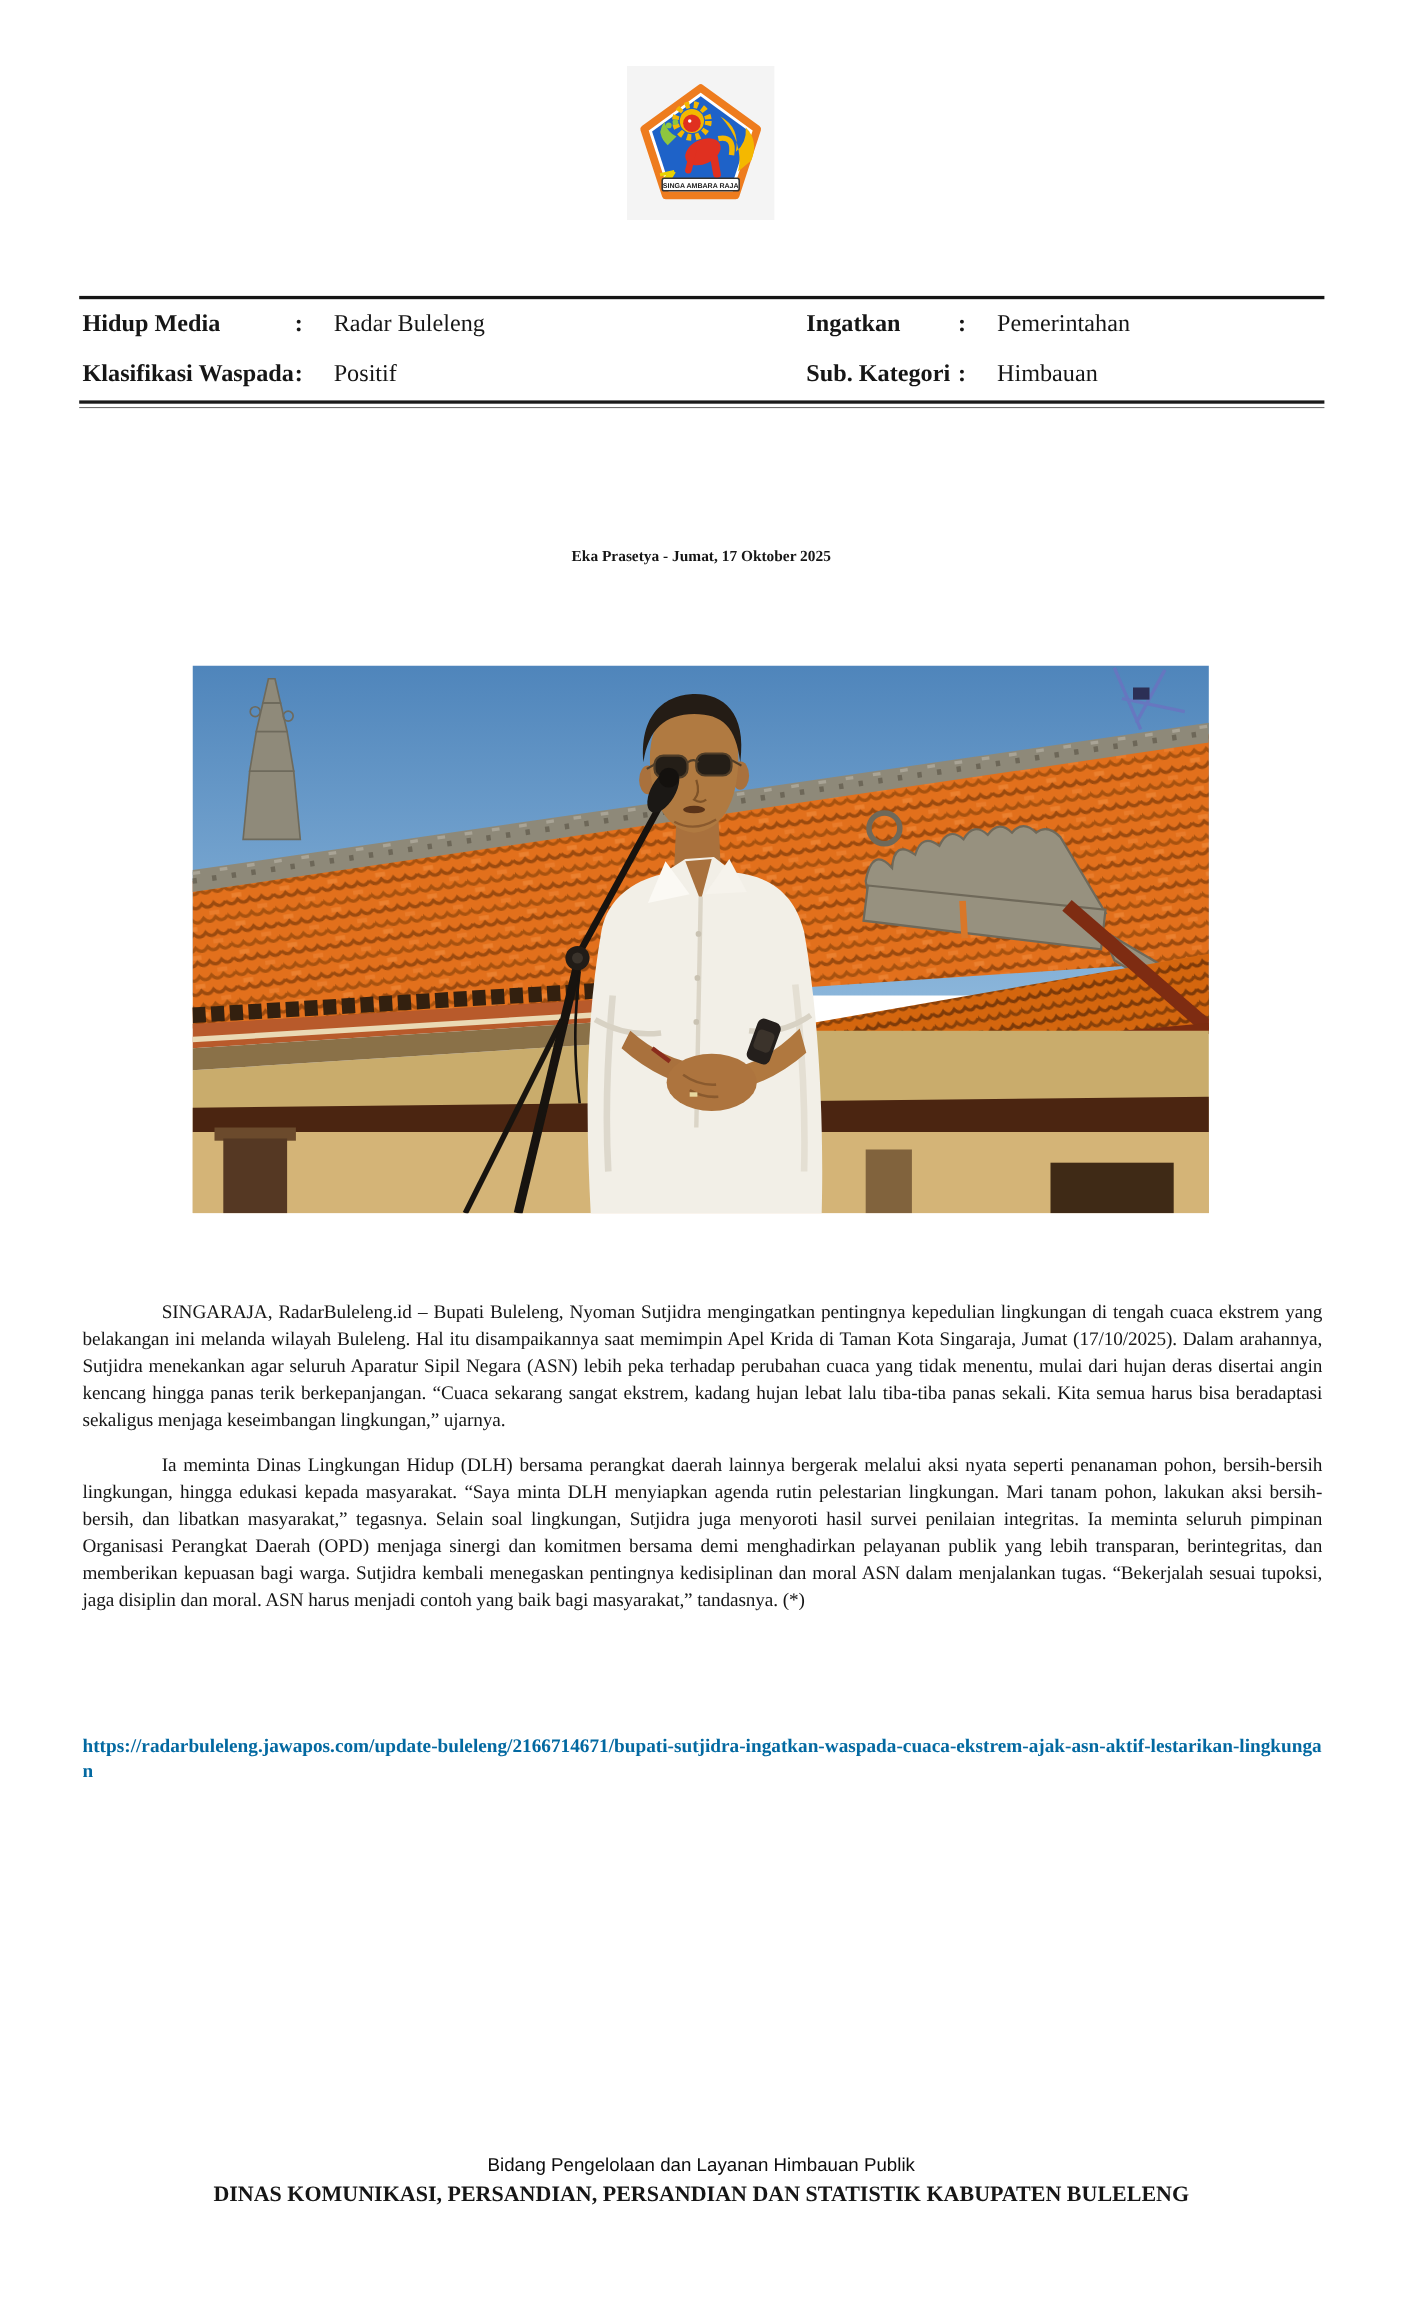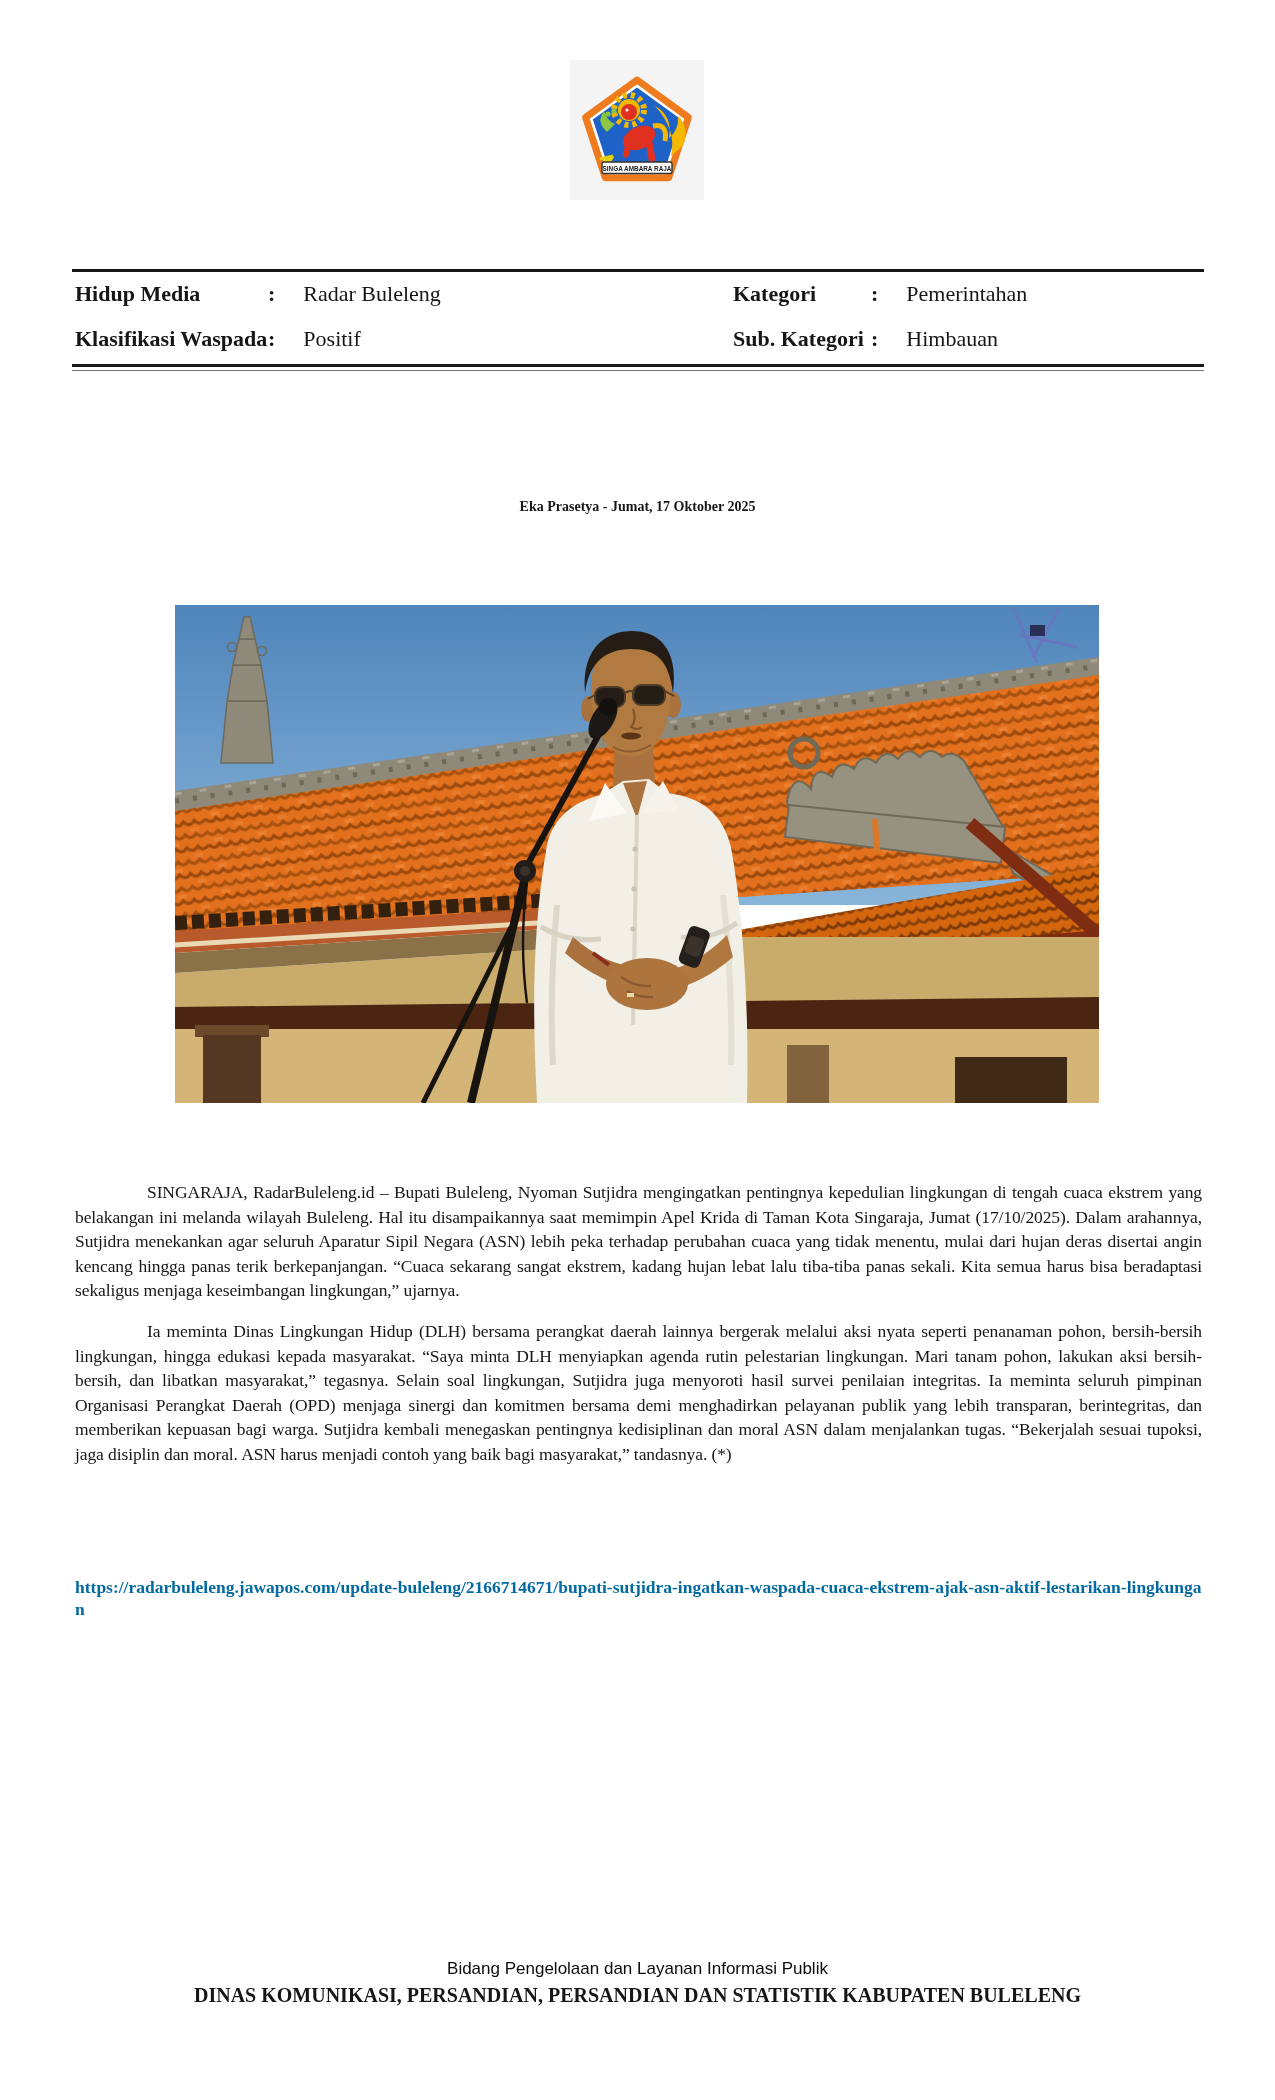--- a/index.html
+++ b/index.html
@@ -79,21 +79,21 @@
   </div>
 
   <div class="rule-1"></div>
 
   <div class="meta-row m-left row-1">
     <span class="lbl">Hidup Media</span>
     <span class="colon">:</span>
     <span class="val">Radar Buleleng</span>
   </div>
   <div class="meta-row m-right row-1">
-    <span class="lbl">Kategori</span>
+    <span class="lbl">Ingatkan</span>
     <span class="colon">:</span>
     <span class="val">Pemerintahan</span>
   </div>
   <div class="meta-row m-left row-2">
     <span class="lbl">Klasifikasi Waspada</span>
     <span class="colon">:</span>
     <span class="val">Positif</span>
   </div>
   <div class="meta-row m-right row-2">
     <span class="lbl">Sub. Kategori</span>
@@ -232,16 +232,16 @@
     </svg>
   </div>
 
   <div class="body-text">
     <p>SINGARAJA, RadarBuleleng.id – Bupati Buleleng, Nyoman Sutjidra mengingatkan pentingnya kepedulian lingkungan di tengah cuaca ekstrem yang belakangan ini melanda wilayah Buleleng. Hal itu disampaikannya saat memimpin Apel Krida di Taman Kota Singaraja, Jumat (17/10/2025). Dalam arahannya, Sutjidra menekankan agar seluruh Aparatur Sipil Negara (ASN) lebih peka terhadap perubahan cuaca yang tidak menentu, mulai dari hujan deras disertai angin kencang hingga panas terik berkepanjangan. “Cuaca sekarang sangat ekstrem, kadang hujan lebat lalu tiba-tiba panas sekali. Kita semua harus bisa beradaptasi sekaligus menjaga keseimbangan lingkungan,” ujarnya.</p>
     <p>Ia meminta Dinas Lingkungan Hidup (DLH) bersama perangkat daerah lainnya bergerak melalui aksi nyata seperti penanaman pohon, bersih-bersih lingkungan, hingga edukasi kepada masyarakat. “Saya minta DLH menyiapkan agenda rutin pelestarian lingkungan. Mari tanam pohon, lakukan aksi bersih-bersih, dan libatkan masyarakat,” tegasnya. Selain soal lingkungan, Sutjidra juga menyoroti hasil survei penilaian integritas. Ia meminta seluruh pimpinan Organisasi Perangkat Daerah (OPD) menjaga sinergi dan komitmen bersama demi menghadirkan pelayanan publik yang lebih transparan, berintegritas, dan memberikan kepuasan bagi warga. Sutjidra kembali menegaskan pentingnya kedisiplinan dan moral ASN dalam menjalankan tugas. “Bekerjalah sesuai tupoksi, jaga disiplin dan moral. ASN harus menjadi contoh yang baik bagi masyarakat,” tandasnya. (*)</p>
   </div>
 
   <a class="source-url">https://radarbuleleng.jawapos.com/update-buleleng/2166714671/bupati-sutjidra-ingatkan-waspada-cuaca-ekstrem-ajak-asn-aktif-lestarikan-lingkungan</a>
 
-  <div class="footer-line1">Bidang Pengelolaan dan Layanan Informasi Publik</div>
+  <div class="footer-line1">Bidang Pengelolaan dan Layanan Himbauan Publik</div>
   <div class="footer-line2">DINAS KOMUNIKASI, PERSANDIAN, PERSANDIAN DAN STATISTIK KABUPATEN BULELENG</div>
 
 </div>
 
 </body></html>

